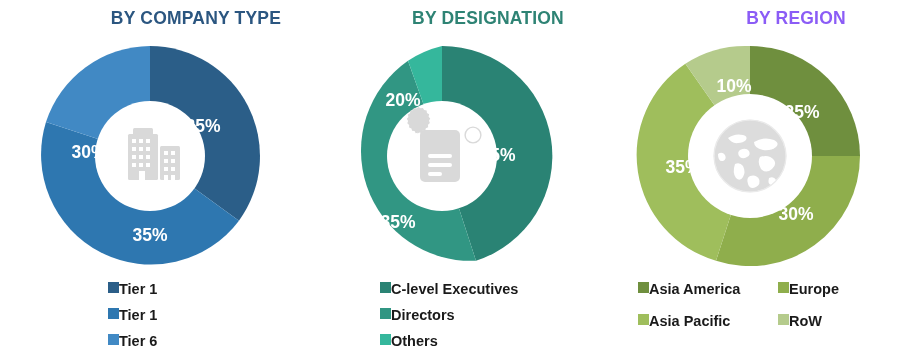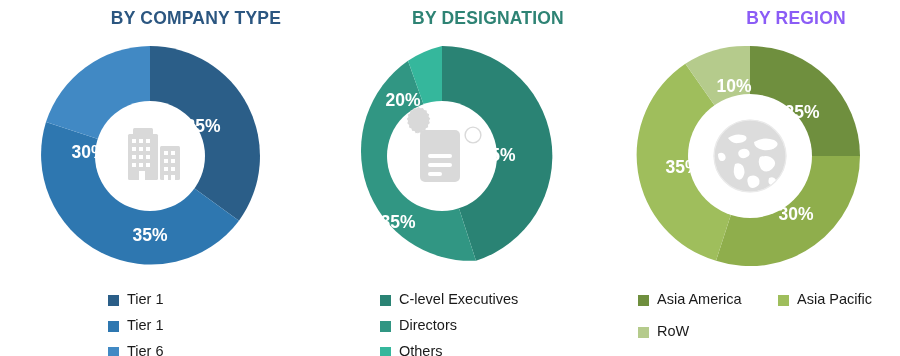--- a/index.html
+++ b/index.html
@@ -72,23 +72,24 @@
     width: 300px;
     top: 282px;
   }
   .legend-col {
     display: flex;
     flex-direction: column;
     gap: 2px;
   }
   .legend-row {
     display: flex;
-    align-items: flex-end;
-    gap: 8px;
+    align-items: flex-start;
+    gap: 0;
     height: 24px;
+    font-weight: bold;
   }
   .swatch {
     width: 11px;
     height: 11px;
     flex: 0 0 11px;
   }
   .legend-text {
     font-size: 14.5px;
     color: #1a1a1a;
     white-space: nowrap;
@@ -263,20 +264,24 @@
       </svg>
     </div>
 
     <div class="legend">
       <div class="legend-grid">
         <div class="legend-row">
           <span class="swatch" style="background:#6F8F3E"></span>
           <span class="legend-text">Asia America</span>
         </div>
         <div class="legend-row">
+          <span class="swatch" style="background:#8FAE4C"></span>
+          <span class="legend-text">Europe</span>
+        </div>
+        <div class="legend-row">
           <span class="swatch" style="background:#9FBE5C"></span>
           <span class="legend-text">Asia Pacific</span>
         </div>
         <div class="legend-row">
           <span class="swatch" style="background:#B5CB8C"></span>
           <span class="legend-text">RoW</span>
         </div>
       </div>
     </div>
   </div>

